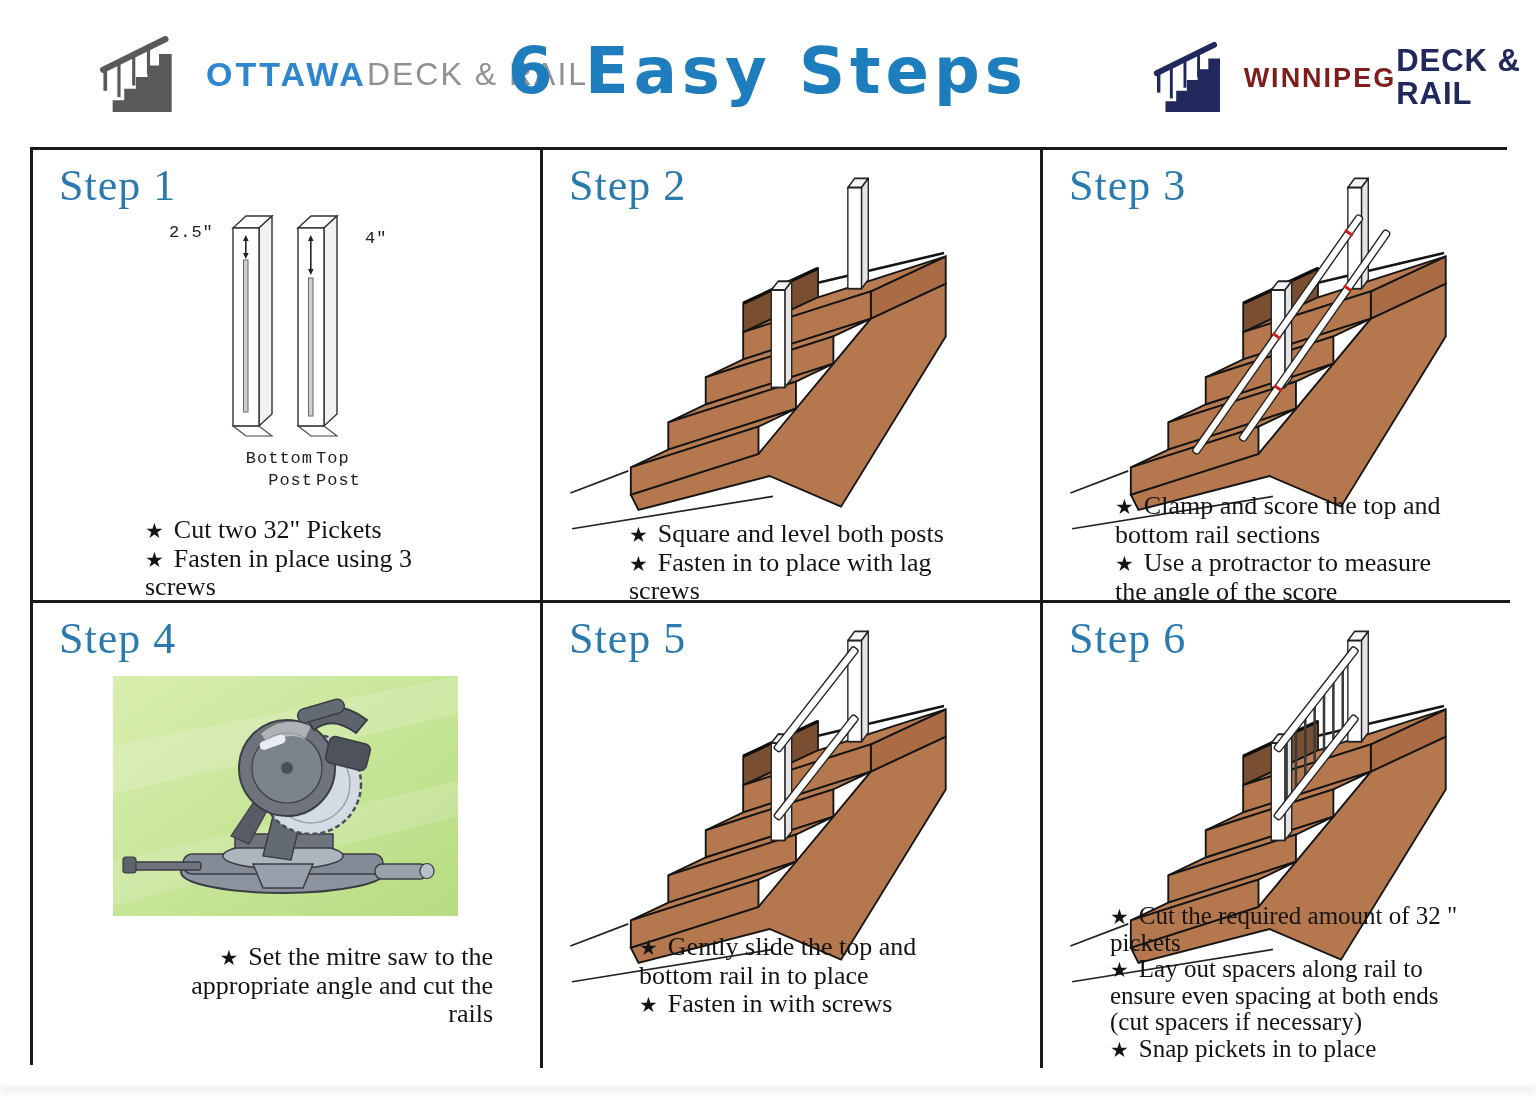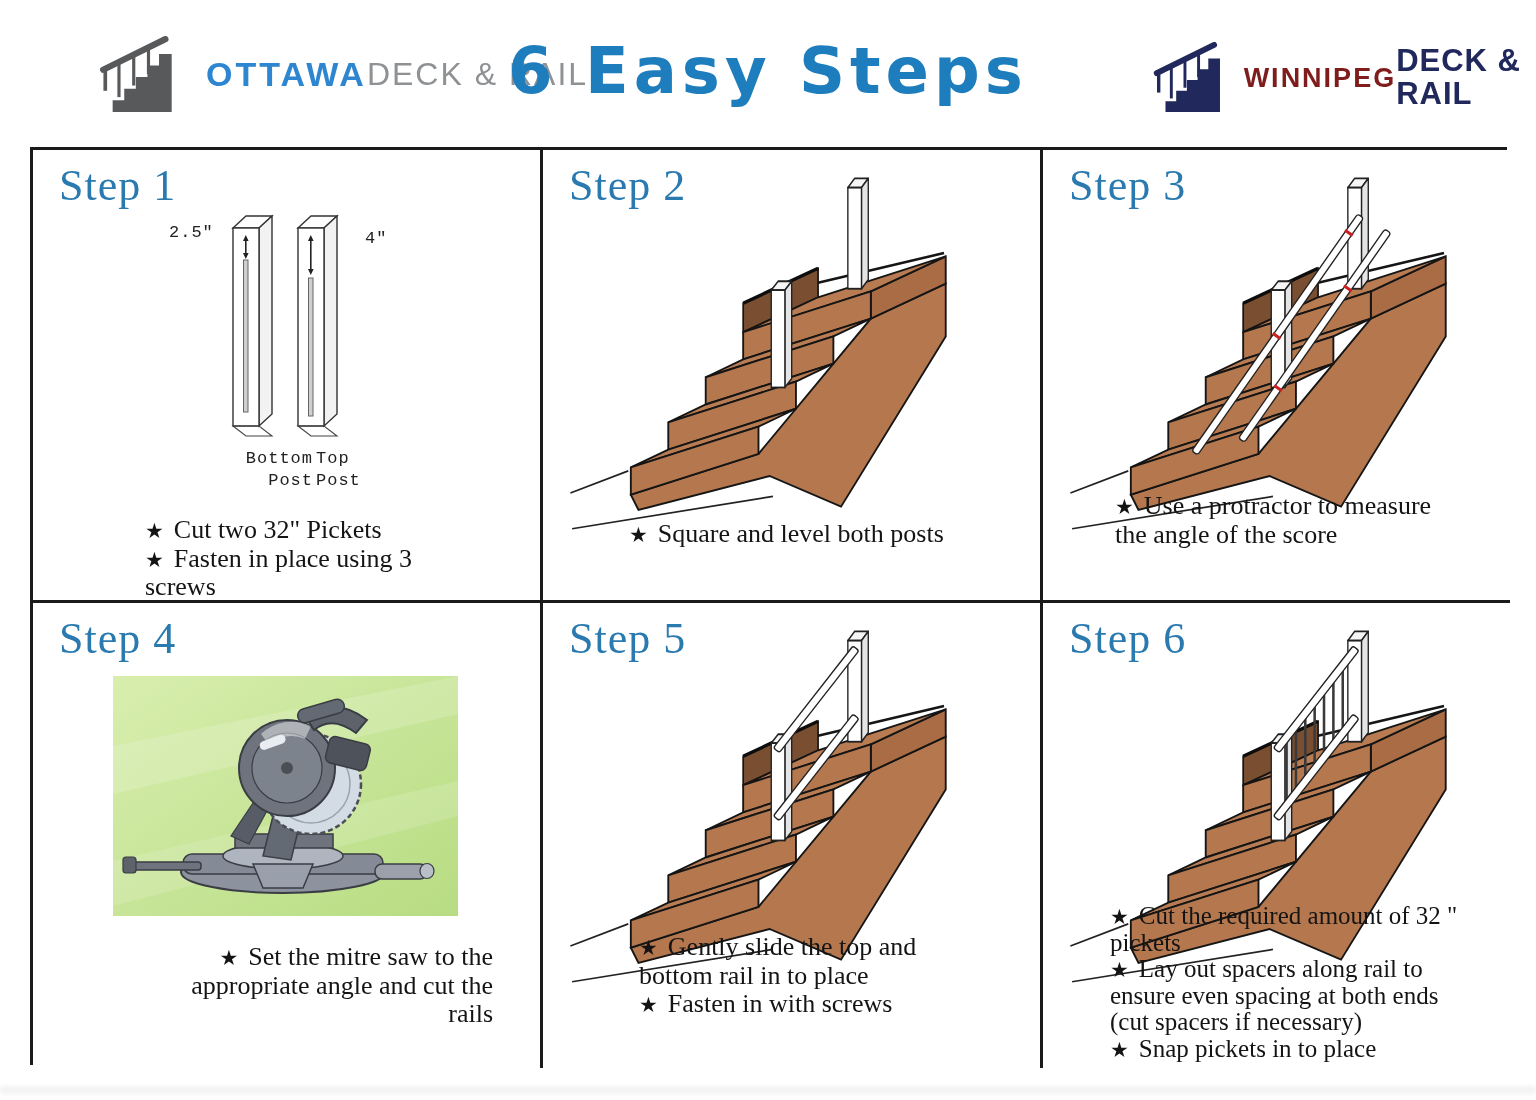--- a/index.html
+++ b/index.html
@@ -159,20 +159,21 @@
 
     <div class="cell br bb">
       <h2>Step 2</h2>
       <svg class="stairs" viewBox="0 -85 470 425">
         <use href="#stairs-base"></use>
         <use href="#post3d" transform="translate(240,53.6) scale(1,1.3)"></use>
         <use href="#post3d" transform="translate(330,-66.8) scale(1,1.35)"></use>
       </svg>
       <div class="bullets b2">
         <div class="bullet"><span class="star">★</span><span>Square and level both posts</span></div>
+        <div class="bullet"><span class="star">★</span><span>Fasten in to place with lag screws</span></div>
       </div>
     </div>
 
     <div class="cell bb">
       <h2>Step 3</h2>
       <svg class="stairs" viewBox="0 -85 470 425">
         <use href="#stairs-base"></use>
         <use href="#post3d" transform="translate(240,53.6) scale(1,1.3)"></use>
         <use href="#post3d" transform="translate(330,-66.8) scale(1,1.35)"></use>
         <g transform="translate(150,245) rotate(-55)">
@@ -180,20 +181,21 @@
           <rect x="166" y="-5.5" width="3.6" height="11" fill="#cc1f1f"></rect>
           <rect x="314" y="-5.5" width="3.6" height="11" fill="#cc1f1f"></rect>
         </g>
         <g transform="translate(205,230) rotate(-55)">
           <rect x="0" y="-4.25" width="300" height="8.5" rx="3.5" fill="#ffffff" stroke="#222" stroke-width="1.6"></rect>
           <rect x="73" y="-5.5" width="3.6" height="11" fill="#cc1f1f"></rect>
           <rect x="216" y="-5.5" width="3.6" height="11" fill="#cc1f1f"></rect>
         </g>
       </svg>
       <div class="bullets b3">
+        <div class="bullet"><span class="star">★</span><span>Clamp and score the top and bottom rail sections</span></div>
         <div class="bullet"><span class="star">★</span><span>Use a protractor to measure the angle of the score</span></div>
       </div>
     </div>
 
     <div class="cell br">
       <h2>Step 4</h2>
       <svg class="saw-svg" viewBox="0 0 345 240">
         <defs>
           <linearGradient id="ggrad" x1="0" y1="0" x2="1" y2="1">
             <stop offset="0" stop-color="#d8eeae"></stop>

